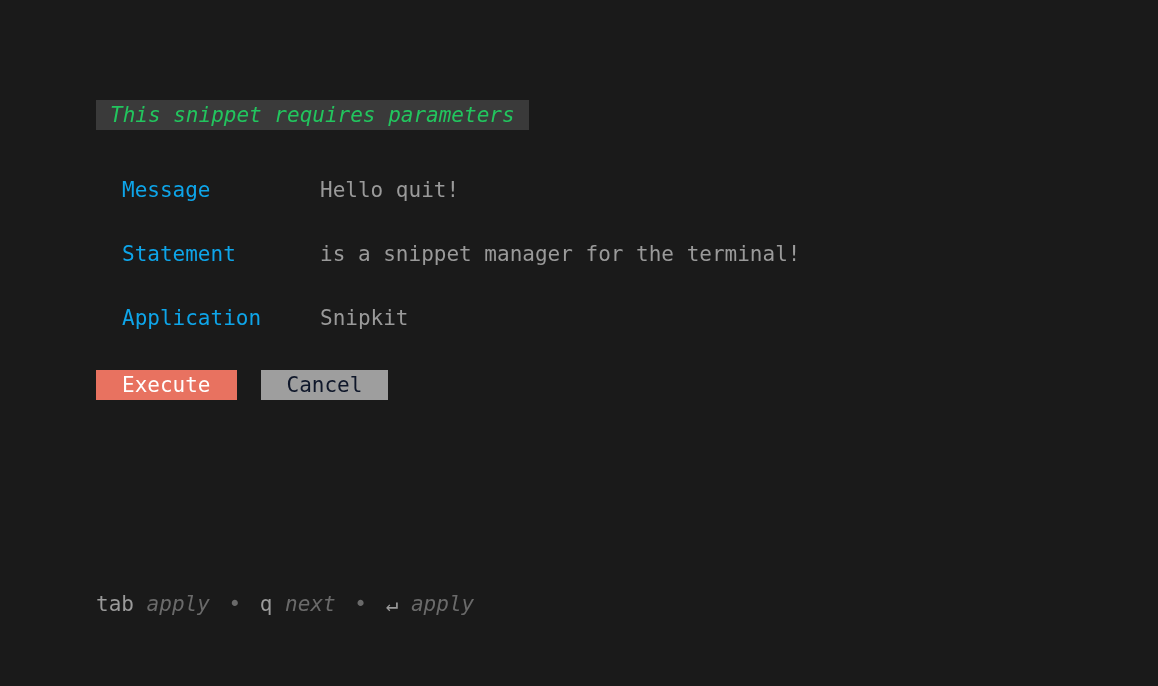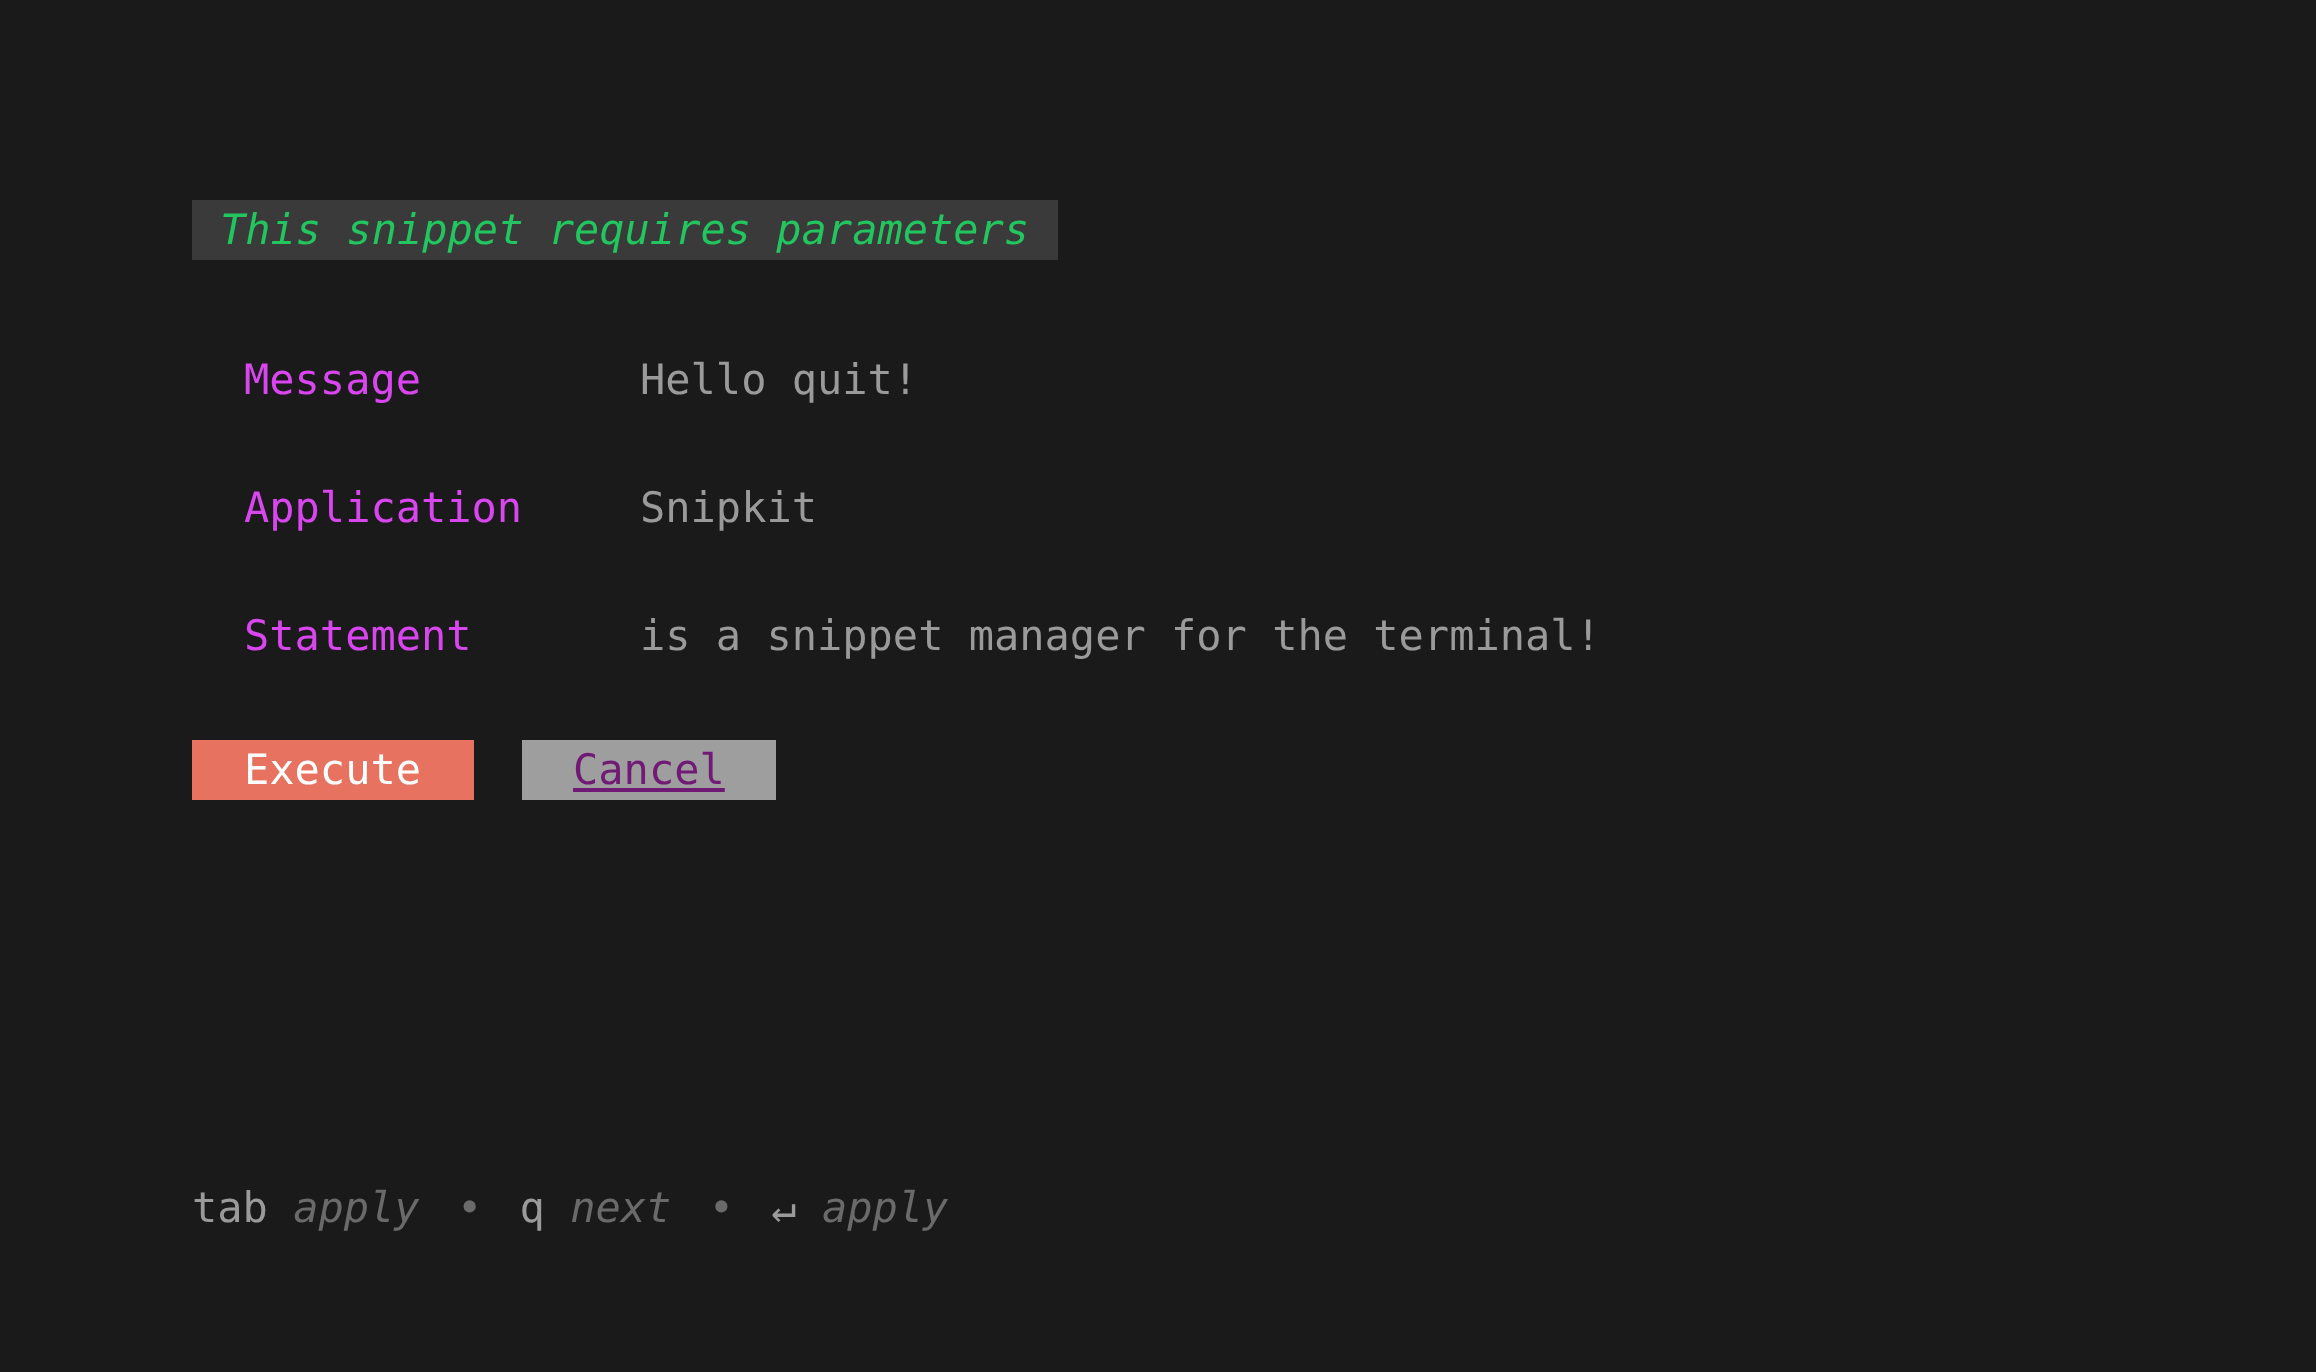--- a/index.html
+++ b/index.html
@@ -31,21 +31,21 @@
       margin-bottom: 48px;
     }
     .fields {
       margin-left: 26px;
     }
     .field-row {
       display: flex;
       margin-bottom: 40px;
     }
     .field-label {
-      color: #d946ef;
+      color: #0ea5e9;
       width: 198px;
       font-weight: 500;
     }
     .field-value {
       color: #9a9a9a;
     }
     .buttons {
       display: flex;
       gap: 24px;
       margin-top: 8px;
@@ -56,22 +56,21 @@
       font-size: inherit;
       border: none;
       cursor: pointer;
     }
     .btn-execute {
       background: #e87260;
       color: #ffffff;
     }
     .btn-cancel {
       background: #9e9e9e;
-      color: #701a75;
-      text-decoration: underline;
+      color: #0f172a;
     }
     .hints {
       position: absolute;
       bottom: 70px;
       left: 96px;
       color: #6a6a6a;
       font-style: italic;
     }
     .hint-key {
       color: #9a9a9a;
@@ -94,26 +93,26 @@
   <div class="title-bar">
     <span>This snippet requires parameters</span>
   </div>
 
   <div class="fields">
     <div class="field-row">
       <div class="field-label">Message</div>
       <div class="field-value">Hello quit!</div>
     </div>
     <div class="field-row">
+      <div class="field-label">Statement</div>
+      <div class="field-value">is a snippet manager for the terminal!</div>
+    </div>
+    <div class="field-row">
       <div class="field-label">Application</div>
       <div class="field-value">Snipkit</div>
-    </div>
-    <div class="field-row">
-      <div class="field-label">Statement</div>
-      <div class="field-value">is a snippet manager for the terminal!</div>
     </div>
   </div>
 
   <div class="buttons">
     <button class="btn btn-execute">Execute</button>
     <button class="btn btn-cancel">Cancel</button>
   </div>
 </div>
 
 <div class="hints">

